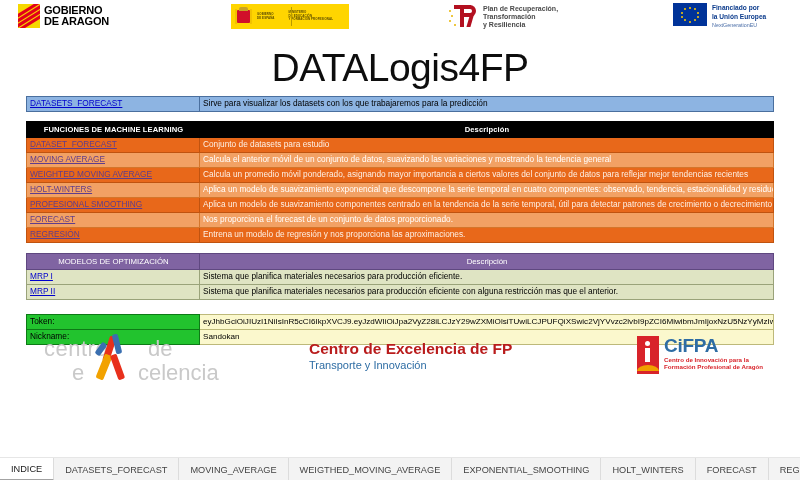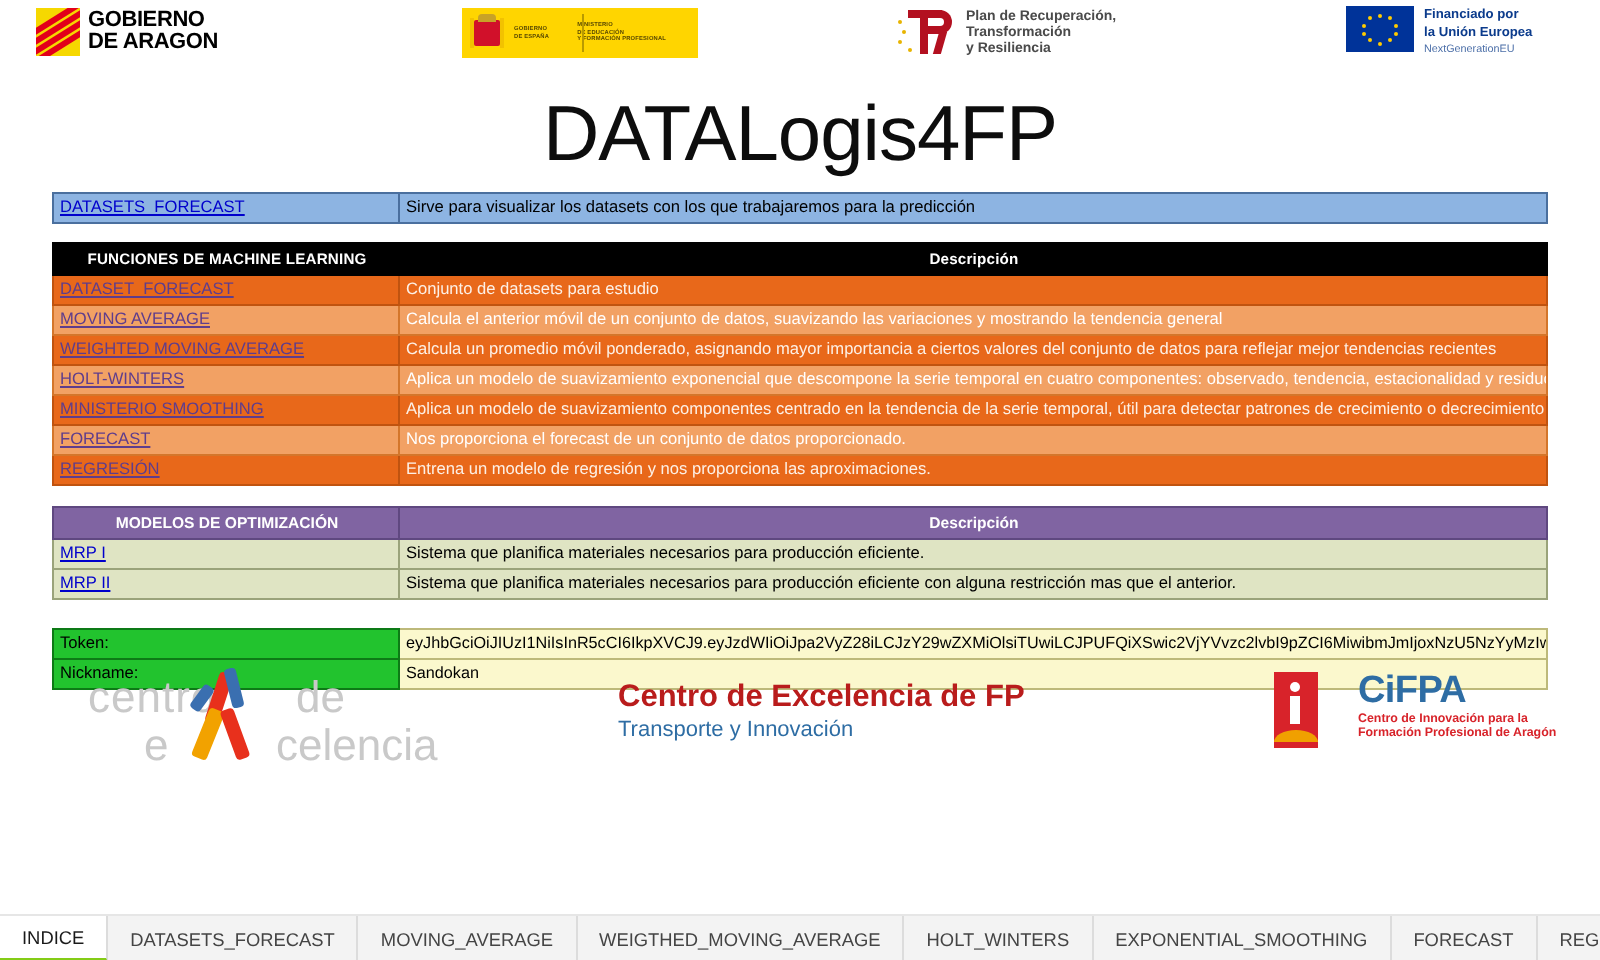--- a/index.html
+++ b/index.html
@@ -63,55 +63,55 @@
   .t-ml .hdr td{background:#000000;color:#ffffff;font-weight:bold;font-size:7.6px;letter-spacing:.1px;height:12px;border:1px solid #000;}
   .t-ml .hdr .col-a{text-align:center;}
   .t-ml .hdr .col-b{text-align:center;}
   .row-dark td{background:#e8681a;border:1px solid #c0530f;}
   .row-light td{background:#f2a164;border:1px solid #d4762b;}
   .lnk-purple{color:#5f3d8c;text-decoration:underline;}
   .desc-dark{color:#fdf0e6;}
   .desc-light{color:#ffffff;}
 
   .t-opt{margin-top:10px;}
-  .t-opt .hdr td{background:#8064a2;color:#ffffff;font-weight:bold;font-size:7.8px;text-align:center;height:12px;border:1px solid #5f4880;}
+  .t-opt .hdr td{background:#8064a2;color:#ffffff;font-weight:normal;font-size:7.8px;text-align:center;height:12px;border:1px solid #5f4880;}
   .t-opt .row td{background:#dfe4c3;border:1px solid #9aa37a;color:#000;}
 
   .t-token{margin-top:14px;}
   .t-token .lbl{background:#22c32e;border:1px solid #0d7a16;color:#000;font-size:8.3px;}
   .t-token .val{background:#fbf8cd;border:1px solid #bdb97a;color:#000;font-size:8.1px;}
 
   
   .footer{position:absolute;left:0;top:330px;width:800px;height:60px;}
   .cex{position:absolute;left:20px;top:2px;width:185px;height:56px;}
   .cex-l1{position:absolute;left:24px;top:4px;font-size:22px;color:#c9c9c9;letter-spacing:.5px;}
   .cex-l2{position:absolute;left:52px;top:28px;font-size:22px;color:#c9c9c9;letter-spacing:.5px;}
   .cex-x{position:absolute;left:72px;top:2px;width:48px;height:50px;}
   .xb{position:absolute;border-radius:2px;}
 
   .cefp{position:absolute;left:309px;top:10px;}
   .cefp-1{font-size:15.5px;font-weight:bold;color:#b91c1c;line-height:18px;}
   .cefp-2{font-size:11px;color:#2e6da4;line-height:14px;}
 
-  .cifpa{position:absolute;left:637px;top:6px;display:flex;align-items:flex-start;gap:20px;}
+  .cifpa{position:absolute;left:637px;top:6px;display:flex;align-items:flex-start;gap:5px;}
   .cifpa-mark{position:relative;width:22px;height:38px;background:#d8232a;}
   .cifpa-i-dot{position:absolute;left:8px;top:5px;width:5px;height:5px;background:#fff;border-radius:50%;}
   .cifpa-i-bar{position:absolute;left:8px;top:12px;width:5px;height:14px;background:#fff;}
   .cifpa-wave{position:absolute;left:0;bottom:3px;width:22px;height:6px;background:#f0a000;border-radius:50% 50% 0 0 / 100% 100% 0 0;}
   .cifpa-name{font-size:19px;font-weight:bold;color:#2e6da4;line-height:20px;letter-spacing:-.3px;}
   .cifpa-sub{font-size:6.2px;color:#d8232a;line-height:7.4px;font-weight:bold;}
 
   
   .tabbar{position:absolute;left:0;top:457px;width:800px;height:23px;background:#ffffff;display:flex;align-items:stretch;border-top:1px solid #e6e6e6;}
   .tabbar .spacer{width:22px;}
   .tab{
     display:flex;align-items:center;padding:0 11px;font-size:9.2px;color:#444;
     background:#f3f3f3;border-right:1px solid #dcdcdc;white-space:nowrap;cursor:default;
   }
-  .tab.active{background:#ffffff;color:#1a1a1a;border-bottom:2px solid #84cc16;font-weight:normal;}
+  .tab.active{background:#ffffff;color:#1a1a1a;border-bottom:2px solid #a3a3a3;font-weight:normal;}
 </style>
 </head>
 <body>
 
 <div class="page">
 
   <div class="header">
 
     <div class="logo-aragon">
       <div class="aragon-shield">
@@ -213,21 +213,21 @@
     </tr>
     <tr class="row-dark">
       <td class="col-a"><span class="lnk-purple">WEIGHTED MOVING AVERAGE</span></td>
       <td class="col-b desc-dark">Calcula un promedio móvil ponderado, asignando mayor importancia a ciertos valores del conjunto de datos para reflejar mejor tendencias recientes</td>
     </tr>
     <tr class="row-light">
       <td class="col-a"><span class="lnk-purple">HOLT-WINTERS</span></td>
       <td class="col-b desc-light">Aplica un modelo de suavizamiento exponencial que descompone la serie temporal en cuatro componentes: observado, tendencia, estacionalidad y residuo</td>
     </tr>
     <tr class="row-dark">
-      <td class="col-a"><span class="lnk-purple">MINISTERIO SMOOTHING</span></td>
+      <td class="col-a"><span class="lnk-purple">PROFESIONAL SMOOTHING</span></td>
       <td class="col-b desc-dark">Aplica un modelo de suavizamiento componentes centrado en la tendencia de la serie temporal, útil para detectar patrones de crecimiento o decrecimiento</td>
     </tr>
     <tr class="row-light">
       <td class="col-a"><span class="lnk-purple">FORECAST</span></td>
       <td class="col-b desc-light">Nos proporciona el forecast de un conjunto de datos proporcionado.</td>
     </tr>
     <tr class="row-dark">
       <td class="col-a"><span class="lnk-purple">REGRESIÓN</span></td>
       <td class="col-b desc-dark">Entrena un modelo de regresión y nos proporciona las aproximaciones.</td>
     </tr>
@@ -298,20 +298,20 @@
       </div>
     </div>
   </div>
 
   <div class="tabbar">
     <div class="spacer"></div>
     <div class="tab active">INDICE</div>
     <div class="tab">DATASETS_FORECAST</div>
     <div class="tab">MOVING_AVERAGE</div>
     <div class="tab">WEIGTHED_MOVING_AVERAGE</div>
+    <div class="tab">EXPONENTIAL_SMOOTHING</div>
     <div class="tab">HOLT_WINTERS</div>
-    <div class="tab">EXPONENTIAL_SMOOTHING</div>
     <div class="tab">FORECAST</div>
     <div class="tab">REGRESION</div>
 
   </div>
 
 </div>
 
 </body></html>

